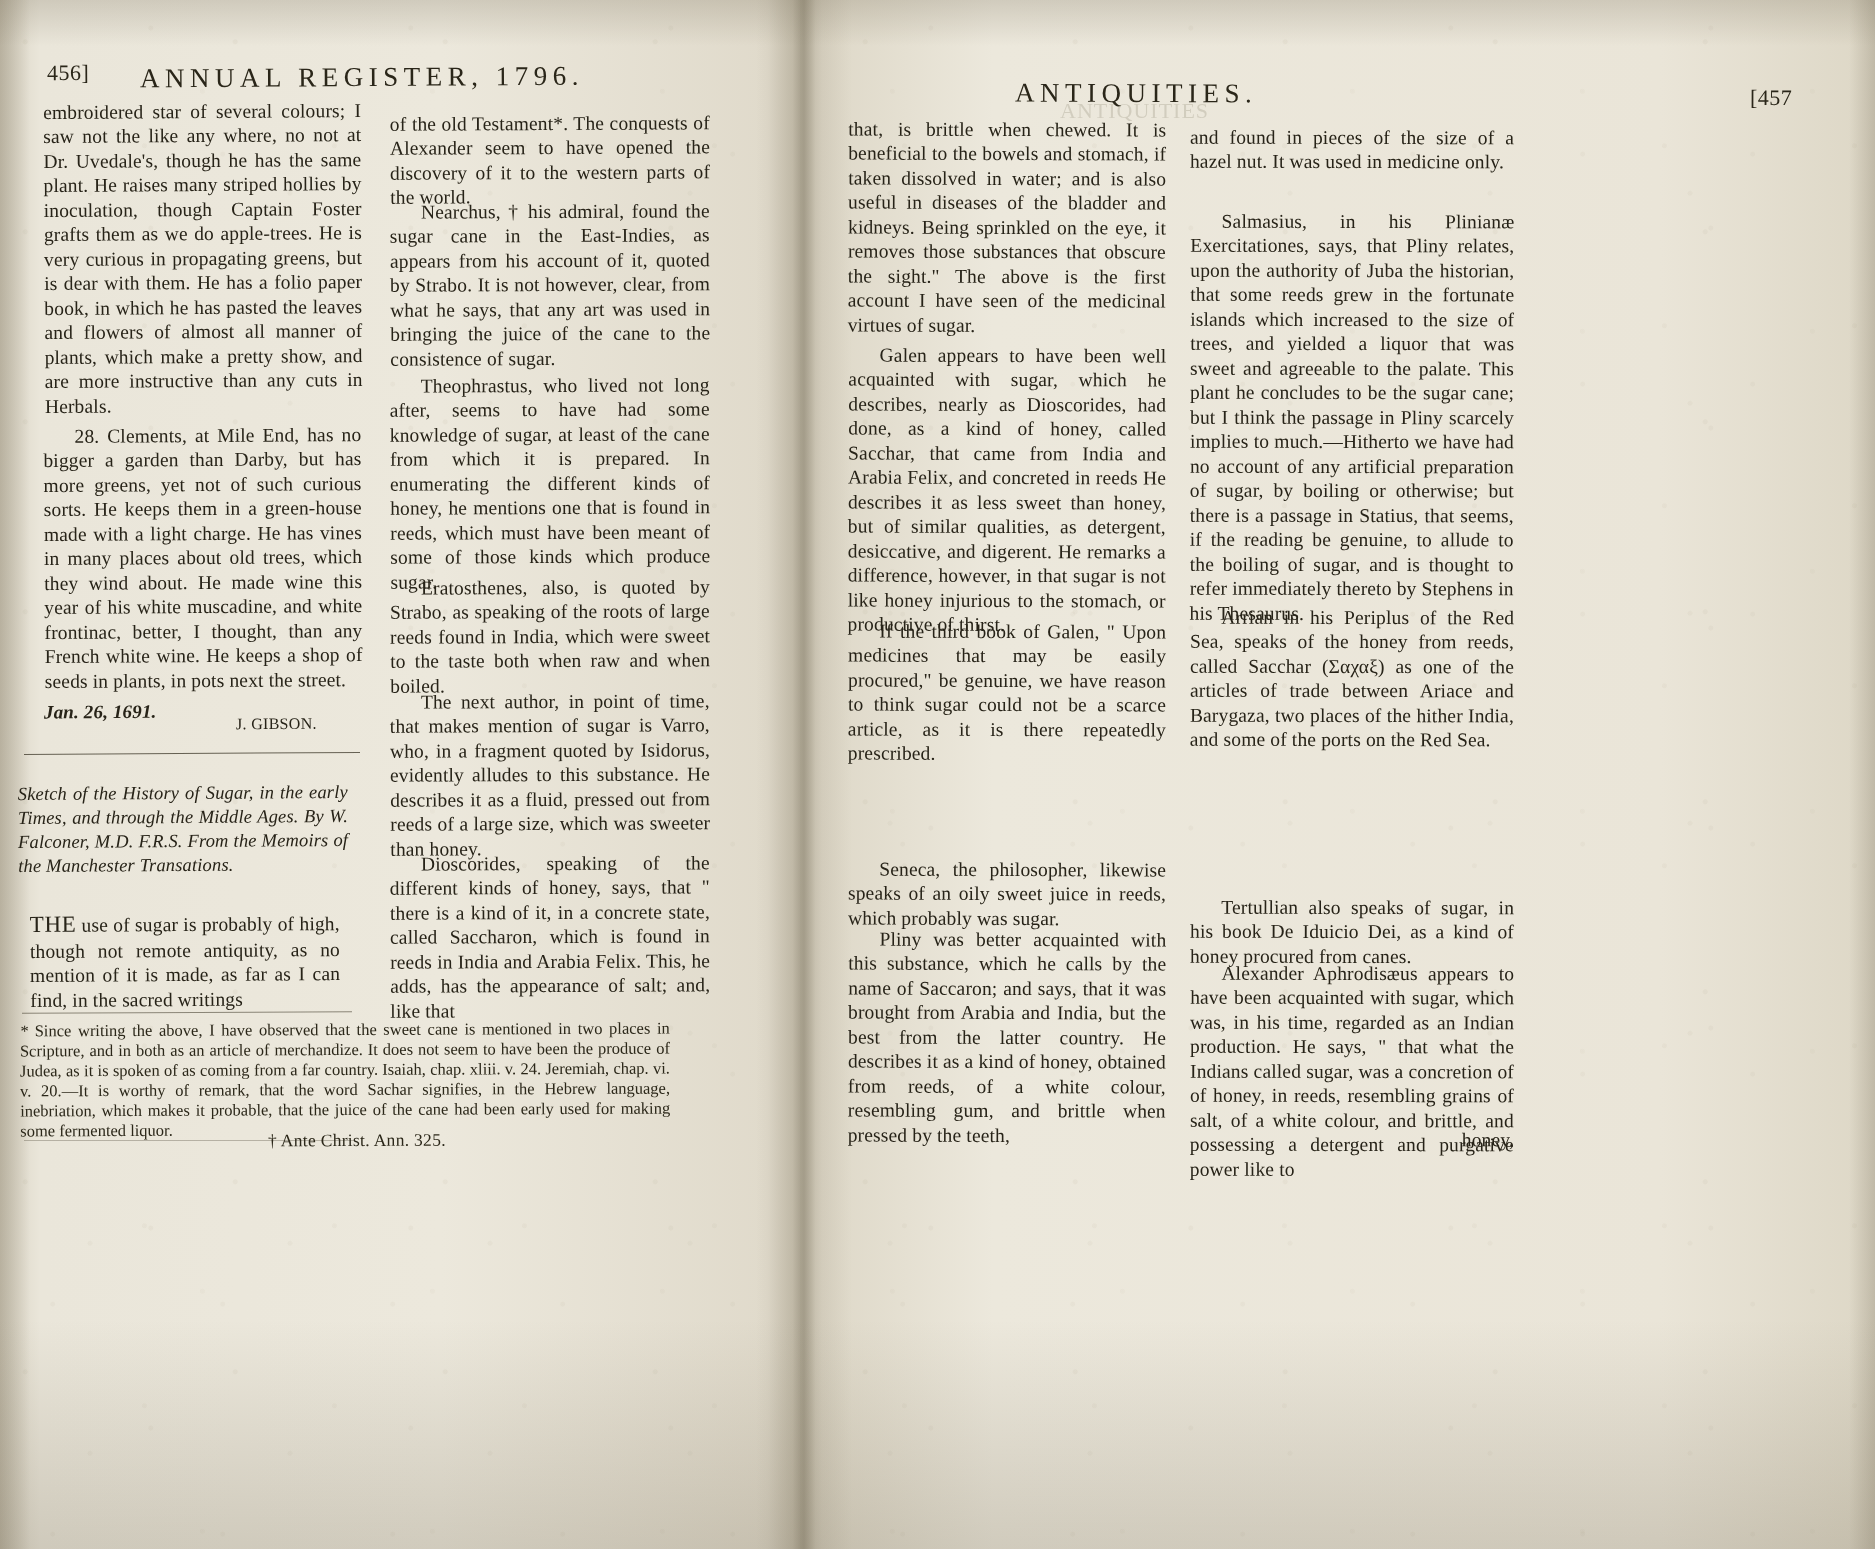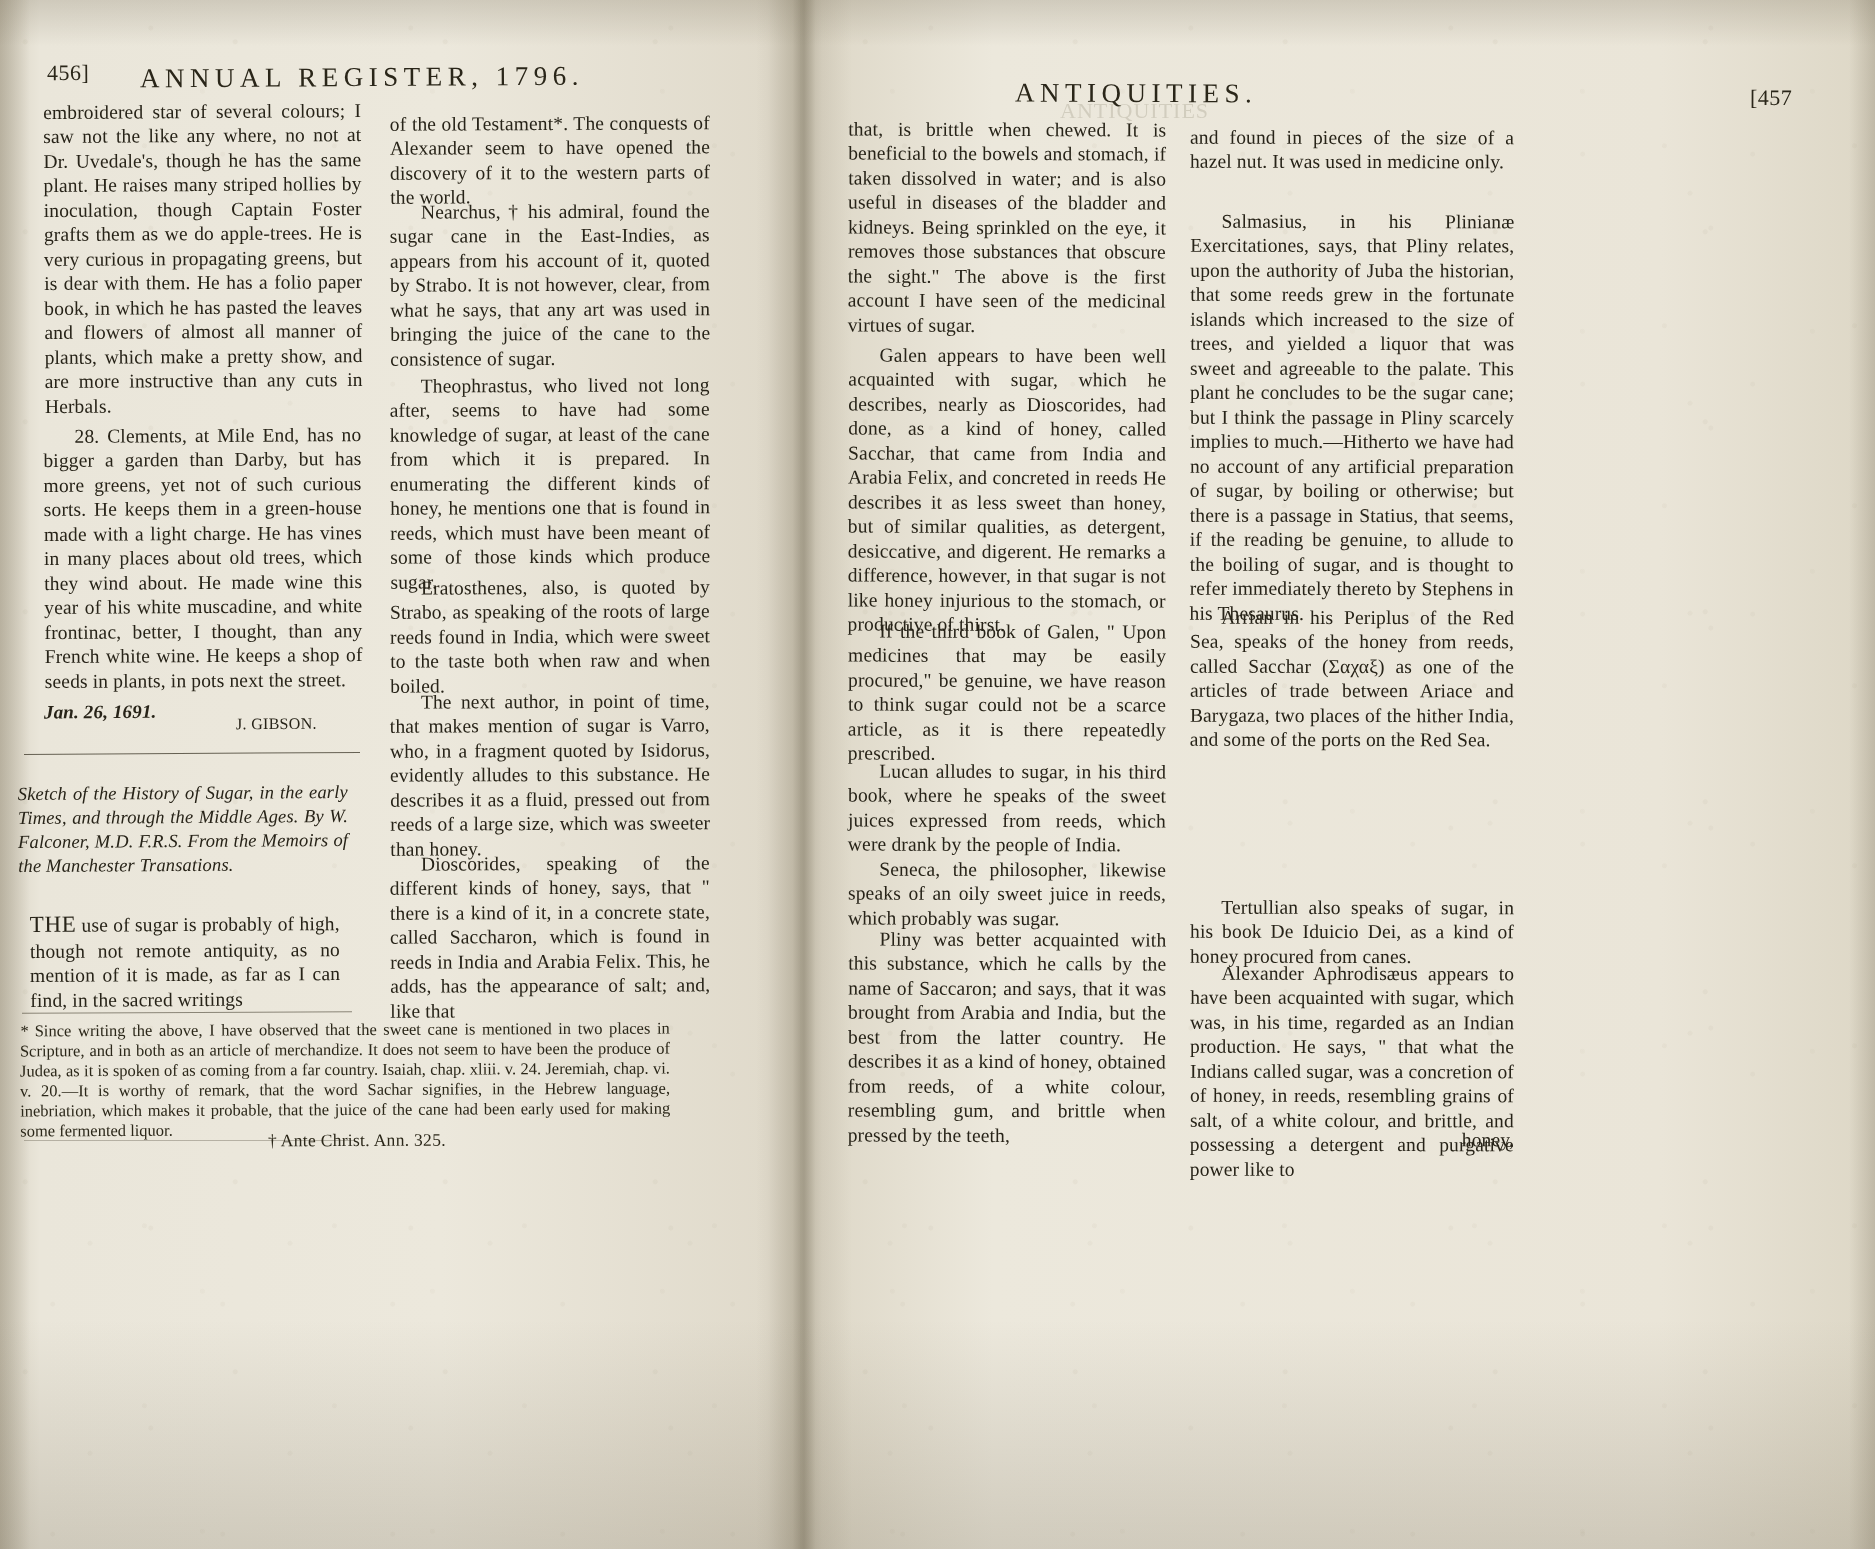--- a/index.html
+++ b/index.html
@@ -249,23 +249,20 @@
 
   <div class="textblock skew-c" style="left:848px; top:118px; width:318px;">
     <p class="noind">that, is brittle when chewed. It is beneficial to the bowels and stomach, if taken dissolved in water; and is also useful in diseases of the bladder and kidneys. Being sprinkled on the eye, it removes those substances that obscure the sight." The above is the first account I have seen of the medicinal virtues of sugar.</p>
   </div>
   <div class="textblock skew-c" style="left:848px; top:344px; width:318px;">
     <p>Galen appears to have been well acquainted with sugar, which he describes, nearly as Dioscorides, had done, as a kind of honey, called Sacchar, that came from India and Arabia Felix, and concreted in reeds  He describes it as less sweet than honey, but of similar qualities, as detergent, desiccative, and digerent. He remarks a difference, however, in that sugar is not like honey injurious to the stomach, or productive of thirst.</p>
   </div>
   <div class="textblock skew-c" style="left:848px; top:620px; width:318px;">
     <p>If the third book of Galen, " Upon medicines that may be easily procured," be genuine, we have reason to think sugar could not be a scarce article, as it is there repeatedly prescribed.</p>
   </div>
-  <div class="textblock skew-c" style="left:848px; top:760px; width:318px;">
-    <p>Lucan alludes to sugar, in his third book, where he speaks of the sweet juices expressed from reeds, which were drank by the people of India.</p>
-  </div>
   <div class="textblock skew-c" style="left:848px; top:858px; width:318px;">
     <p>Seneca, the philosopher, likewise speaks of an oily sweet juice in reeds, which probably was sugar.</p>
   </div>
   <div class="textblock skew-c" style="left:848px; top:928px; width:318px;">
     <p>Pliny was better acquainted with this substance, which he calls by the name of Saccaron; and says, that it was brought from Arabia and India, but the best from the latter country. He describes it as a kind of honey, obtained from reeds, of a white colour, resembling gum, and brittle when pressed by the teeth,</p>
   </div>
 
   <div class="textblock skew-d" style="left:1190px; top:126px; width:324px;">
     <p class="noind">and found in pieces of the size of a hazel nut. It was used in medicine only.</p>
   </div>

